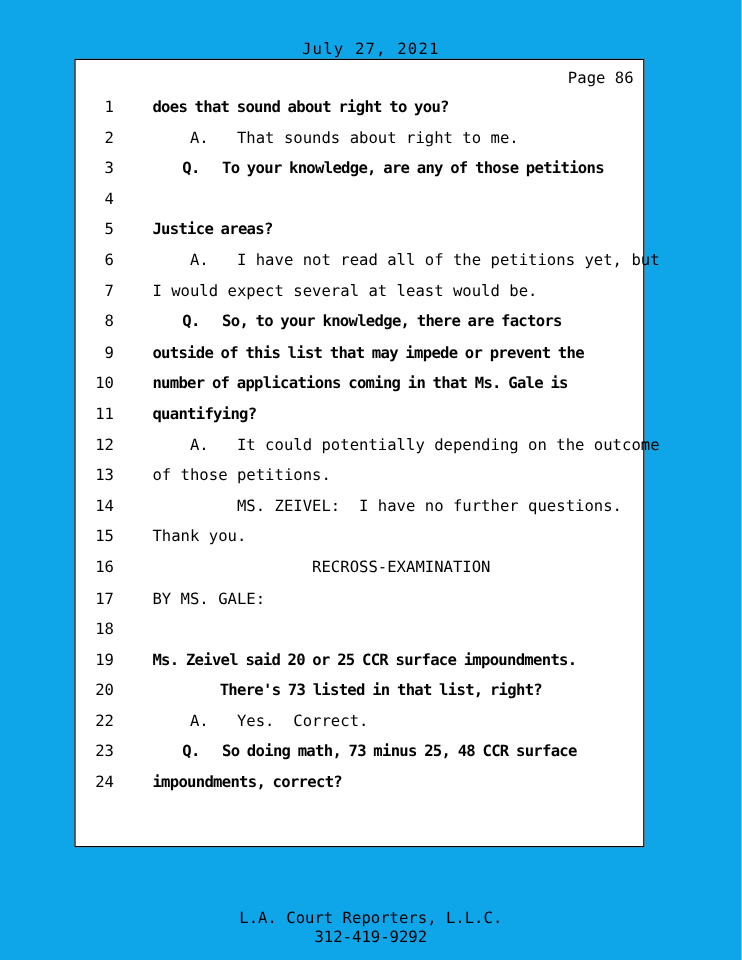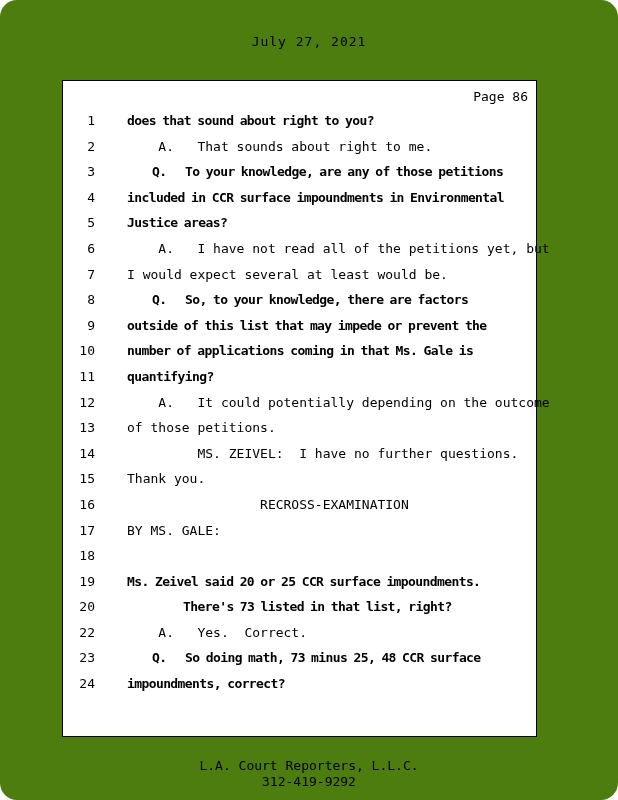--- a/index.html
+++ b/index.html
@@ -6,37 +6,36 @@
   html, body { margin: 0; padding: 0; }
   body {
     background: #ffffff;
     color: #000000;
     font-family: "DejaVu Sans Mono", "Liberation Mono", monospace;
   }
   .page {
     position: relative;
     width: 618px;
     height: 800px;
-    background: #4d7c0f;
+    background: #0ea5e9;
     overflow: hidden;
-    border-radius: 17px;
   }
   .date-header {
     position: absolute;
     top: 34px;
     left: 0;
     width: 100%;
     text-align: center;
     font-size: 13px;
     letter-spacing: 1px;
   }
   .sheet {
     position: absolute;
     left: 62px;
-    top: 80px;
+    top: 49px;
     width: 475px;
     height: 657px;
     border: 1px solid #000000;
     background: #ffffff;
   }
   .page-number {
     position: absolute;
     top: 8px;
     right: 8px;
     font-size: 13px;
@@ -86,21 +85,21 @@
 <div class="page">
 
   <div class="date-header">July 27, 2021</div>
 
   <div class="sheet">
     <div class="page-number">Page 86</div>
     <div class="lines">
         <div class="line bold"><span class="num">1</span><span class="txt">does that sound about right to you?</span></div>
         <div class="line"><span class="num">2</span><span class="txt">    A.   That sounds about right to me.</span></div>
         <div class="line bold"><span class="num">3</span><span class="txt">    Q.   To your knowledge, are any of those petitions</span></div>
-        <div class="line bold"><span class="num">4</span><span class="txt">included in CCR surface impoundments in Environmental</span></div>
+        <div class="line bold"><span class="num">4</span></div>
         <div class="line bold"><span class="num">5</span><span class="txt">Justice areas?</span></div>
         <div class="line"><span class="num">6</span><span class="txt">    A.   I have not read all of the petitions yet, but</span></div>
         <div class="line"><span class="num">7</span><span class="txt">I would expect several at least would be.</span></div>
         <div class="line bold"><span class="num">8</span><span class="txt">    Q.   So, to your knowledge, there are factors</span></div>
         <div class="line bold"><span class="num">9</span><span class="txt">outside of this list that may impede or prevent the</span></div>
         <div class="line bold"><span class="num">10</span><span class="txt">number of applications coming in that Ms. Gale is</span></div>
         <div class="line bold"><span class="num">11</span><span class="txt">quantifying?</span></div>
         <div class="line"><span class="num">12</span><span class="txt">    A.   It could potentially depending on the outcome</span></div>
         <div class="line"><span class="num">13</span><span class="txt">of those petitions.</span></div>
         <div class="line"><span class="num">14</span><span class="txt">         MS. ZEIVEL:  I have no further questions.</span></div>

